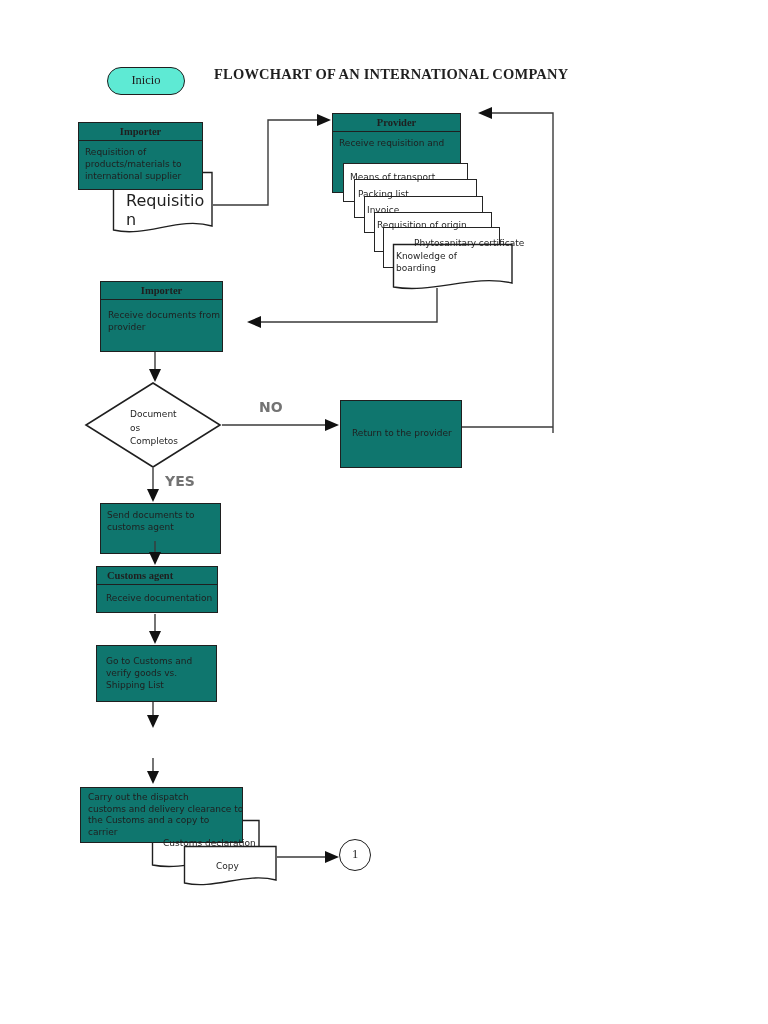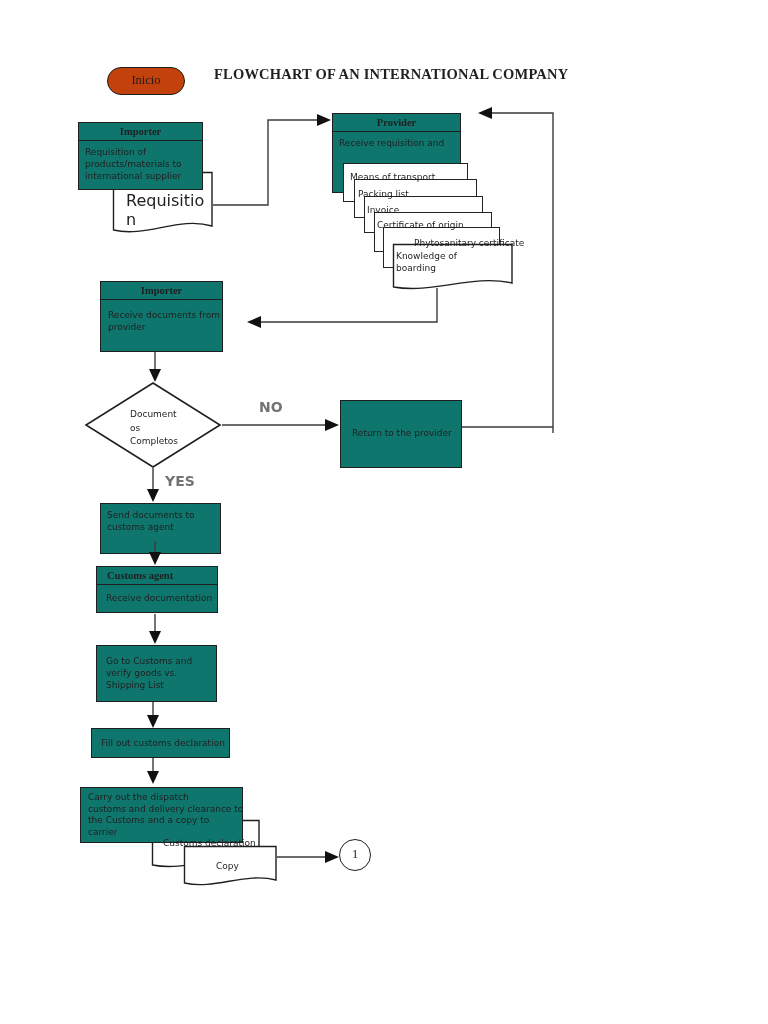--- a/index.html
+++ b/index.html
@@ -21,21 +21,21 @@
   .head{fill:#111;stroke:none;}
 </style>
 </head>
 <body>
 
 <div id="page">
 
   <div class="abs serif" style="left:214px;top:66px;font-size:14.5px;font-weight:bold;letter-spacing:.2px;">FLOWCHART OF AN INTERNATIONAL COMPANY</div>
 
   <div class="abs serif" style="left:107px;top:67px;width:78px;height:28px;border:1.6px solid #1f1f1f;border-radius:14px;
-              box-sizing:border-box;text-align:center;line-height:25px;font-size:12.5px;background:#c2410c;z-index:2;">Inicio</div>
+              box-sizing:border-box;text-align:center;line-height:25px;font-size:12.5px;background:#5eead4;z-index:2;">Inicio</div>
 
   <svg style="left:112px;top:171px;z-index:1;" width="102" height="68" viewBox="0 0 102 68">
     <path class="shape" d="M1.5,1.5 H100 V55 C67,45 34,67 1.5,59 Z"></path>
   </svg>
   <div class="lbl" style="left:126px;top:191px;width:85px;font-size:16px;line-height:1.2;white-space:normal;word-break:break-all;">Requisition</div>
 
   <div class="box" style="left:78px;top:122px;width:125px;height:68px;z-index:2;">
     <div class="hdr">Importer</div>
     <div class="body-txt">Requisition of products/materials to international supplier</div>
   </div>
@@ -49,21 +49,21 @@
   <div class="box-thin" style="left:354px;top:179px;width:123px;height:39px;z-index:4;"></div>
   <div class="box-thin" style="left:364px;top:196px;width:119px;height:37px;z-index:5;"></div>
   <div class="box-thin" style="left:374px;top:212px;width:118px;height:40px;z-index:6;"></div>
   <div class="box-thin" style="left:383px;top:227px;width:117px;height:41px;z-index:7;"></div>
   <svg style="left:392px;top:243px;z-index:8;" width="122" height="53" viewBox="0 0 122 53">
     <path class="shape" d="M1.5,1.5 H120 V40 C80,31 41,51 1.5,44 Z"></path>
   </svg>
   <span class="lbl" style="left:350px;top:172px;">Means of transport</span>
   <span class="lbl" style="left:358px;top:189px;">Packing list</span>
   <span class="lbl" style="left:367px;top:205px;">Invoice</span>
-  <span class="lbl" style="left:377px;top:220px;">Certificate of origin</span>
+  <span class="lbl" style="left:377px;top:220px;">Requisition of origin</span>
   <span class="lbl" style="left:385px;top:238px;margin-left:29px;">Phytosanitary certificate</span>
   <span class="lbl" style="left:396px;top:251px;width:80px;white-space:normal;">Knowledge of boarding</span>
 
   <div class="box" style="left:100px;top:281px;width:123px;height:71px;z-index:2;">
     <div class="hdr">Importer</div>
     <div class="body-txt" style="padding:9px 2px 0 7px;">Receive documents from provider</div>
   </div>
 
   <svg style="left:80px;top:377px;z-index:2;" width="147" height="97" viewBox="0 0 147 97">
     <polygon class="shape" style="stroke-width:1.6" points="73,6 140,48 73,90 6,48"></polygon>
@@ -87,23 +87,20 @@
 
   <div class="box" style="left:96px;top:566px;width:122px;height:47px;z-index:2;">
     <div class="hdr hdr-left">Customs agent</div>
     <div class="body-txt" style="padding-top:7px;padding-left:9px;">Receive documentation</div>
   </div>
 
   <div class="box" style="left:96px;top:645px;width:121px;height:57px;z-index:2;">
     <div class="body-txt" style="padding:9px 6px 0 9px;">Go to Customs and verify goods vs. Shipping List</div>
   </div>
 
-  <div class="box" style="left:91px;top:728px;width:139px;height:30px;z-index:2;">
-    <div class="lbl" style="position:absolute;left:9px;top:9px;">Fill out customs declaration</div>
-  </div>
 
   <svg style="left:151px;top:819px;z-index:1;" width="110" height="56" viewBox="0 0 110 56">
     <path class="shape" d="M1.5,1.5 H108 V42 C72,33 37,53 1.5,46 Z"></path>
   </svg>
   <span class="lbl" style="left:163px;top:838px;">Customs declaration</span>
 
   <svg style="left:183px;top:845px;z-index:2;" width="95" height="48" viewBox="0 0 95 48">
     <path class="shape" d="M1.5,1.5 H93 V35 C62,27 32,45 1.5,38 Z"></path>
   </svg>
   <span class="lbl" style="left:216px;top:861px;">Copy</span>

